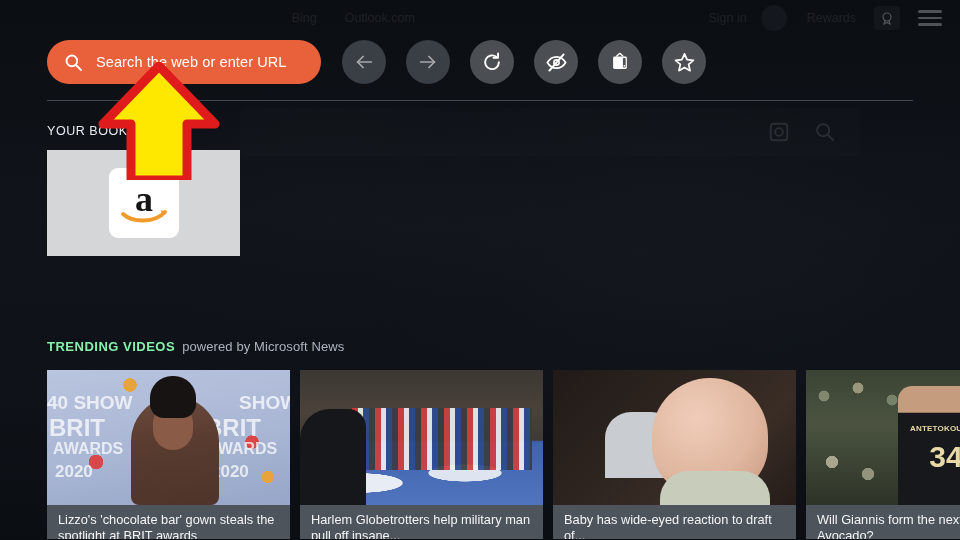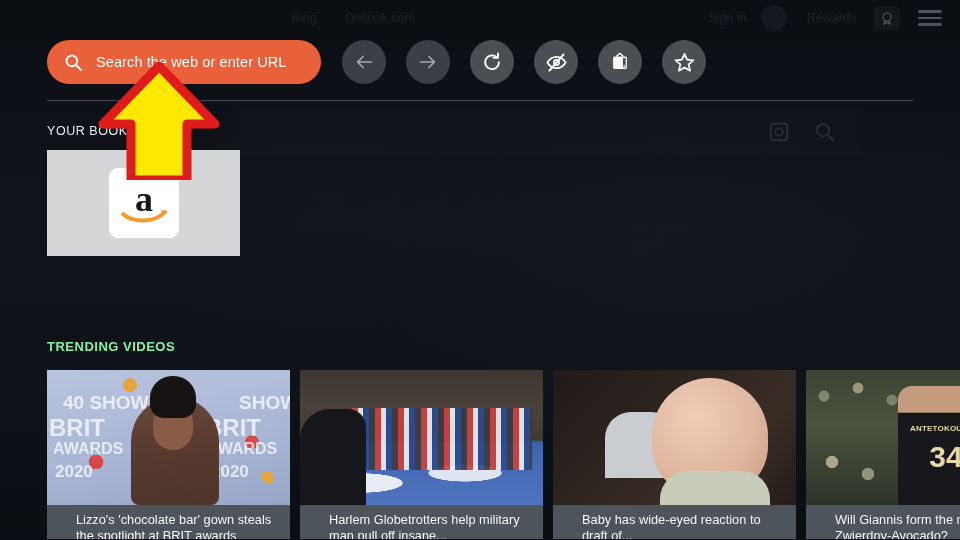--- a/index.html
+++ b/index.html
@@ -147,21 +147,21 @@
     font-size: 13px; font-weight: bold; color: #86efac; letter-spacing: 0.5px;
   }
   .tr-weak { font-size: 13px; color: #aeb4bd; letter-spacing: 0.1px; }
   .vid-row { margin-top: 16px; display: flex; gap: 10px; }
   .vid-card { width: 243px; flex: 0 0 auto; cursor: pointer; }
   .vid-thumb {
     height: 135px; position: relative; overflow: hidden; background: #1a1d22;
   }
   .vid-cap {
     background: #4d545c;
-    padding: 7px 10px 6px 29px;
+    padding: 7px 10px 6px 11px;
     font-size: 12.8px; line-height: 15.5px; color: #f3f5f7;
     height: 34px; overflow: hidden;
   }
 
   
   .art-brit {
     position: absolute; inset: 0;
     background:
       radial-gradient(circle 12px at 49px 92px, #d8484a 60%, transparent 62%),
       radial-gradient(circle 11px at 83px 15px, #e8a33c 60%, transparent 62%),
@@ -380,28 +380,29 @@
             </svg>
           </div>
         </div>
       </div>
     </div>
   </div>
 
   <div class="sec-trending">
     <div class="tr-head">
       <span class="tr-strong">TRENDING VIDEOS</span>
+      <span class="tr-weak">powered by Microsoft News</span>
     </div>
 
     <div class="vid-row">
 
       <div class="vid-card">
         <div class="vid-thumb">
           <div class="art-brit"></div>
-          <div class="brit-txt" style="left:16px;  top:22px; font-size:19px;">40 SHOW</div>
+          <div class="brit-txt" style="left:0;  top:22px; font-size:19px;">40 SHOW</div>
           <div class="brit-txt" style="left:2px;  top:44px; font-size:24px;">BRIT</div>
           <div class="brit-txt" style="left:6px;  top:70px; font-size:16px;">AWARDS</div>
           <div class="brit-txt" style="left:8px;  top:92px; font-size:17px;">2020</div>
           <div class="brit-txt" style="left:152px;top:22px; font-size:19px;margin-left:40px;">SHOW</div>
           <div class="brit-txt" style="left:158px;top:44px; font-size:24px;">BRIT</div>
           <div class="brit-txt" style="left:160px;top:70px; font-size:16px;">AWARDS</div>
           <div class="brit-txt" style="left:164px;top:92px; font-size:17px;">2020</div>
           <div class="brit-person"></div>
           <div class="brit-face"></div>
           <div class="brit-hair"></div>

